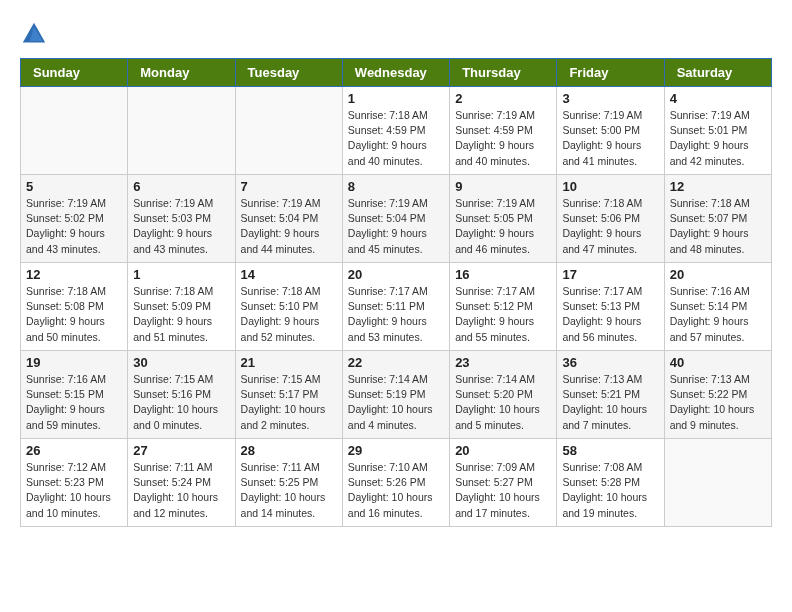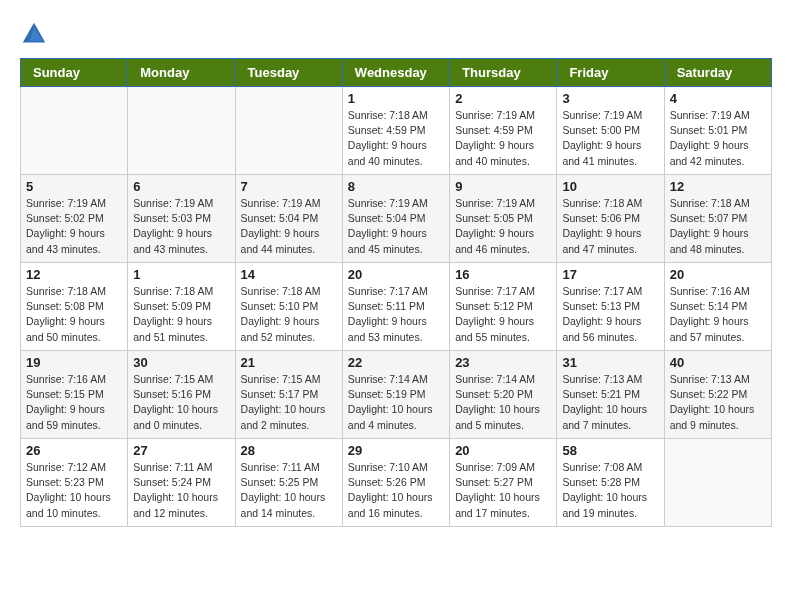--- a/index.html
+++ b/index.html
@@ -224,21 +224,21 @@
         </td>
         <td>
           <span class="day-number">22</span>
           <div class="day-info">Sunrise: 7:14 AM<br>Sunset: 5:19 PM<br>Daylight: 10 hours<br>and 4 minutes.</div>
         </td>
         <td>
           <span class="day-number">23</span>
           <div class="day-info">Sunrise: 7:14 AM<br>Sunset: 5:20 PM<br>Daylight: 10 hours<br>and 5 minutes.</div>
         </td>
         <td>
-          <span class="day-number">31</span>
+          <span class="day-number">36</span>
           <div class="day-info">Sunrise: 7:13 AM<br>Sunset: 5:21 PM<br>Daylight: 10 hours<br>and 7 minutes.</div>
         </td>
         <td>
           <span class="day-number">40</span>
           <div class="day-info">Sunrise: 7:13 AM<br>Sunset: 5:22 PM<br>Daylight: 10 hours<br>and 9 minutes.</div>
         </td>
       </tr>
       <tr>
         <td>
           <span class="day-number">26</span>

